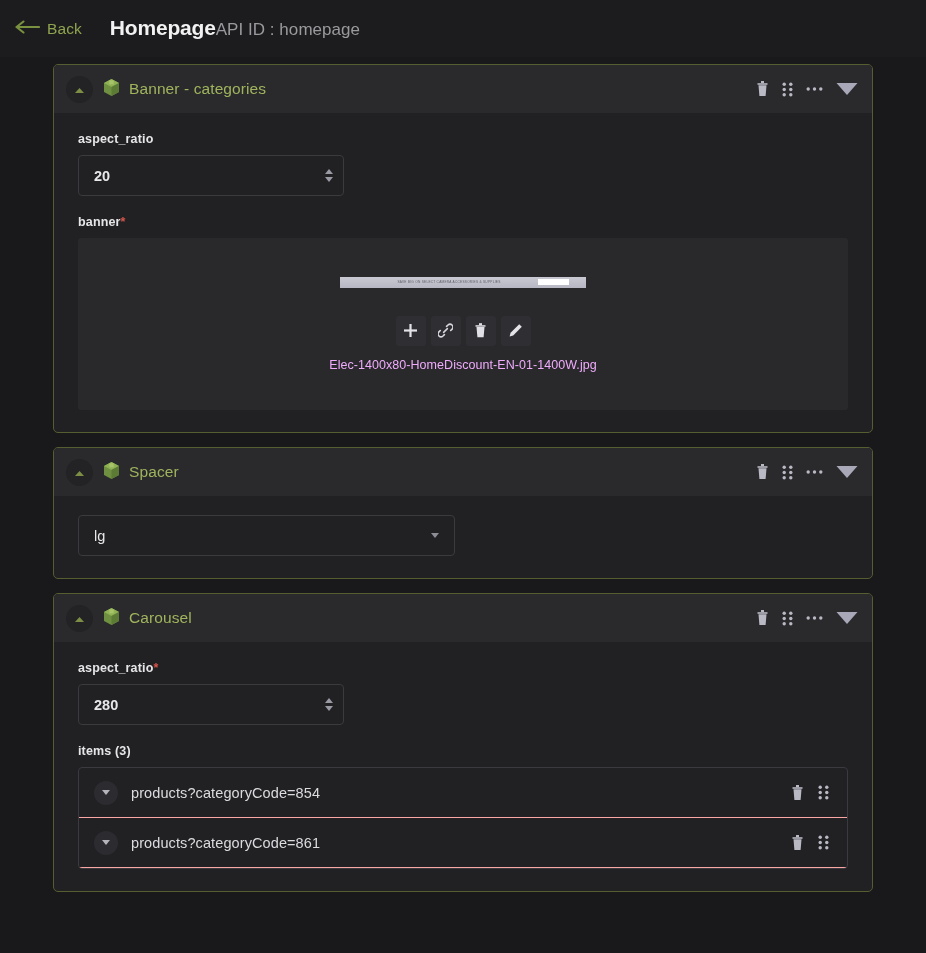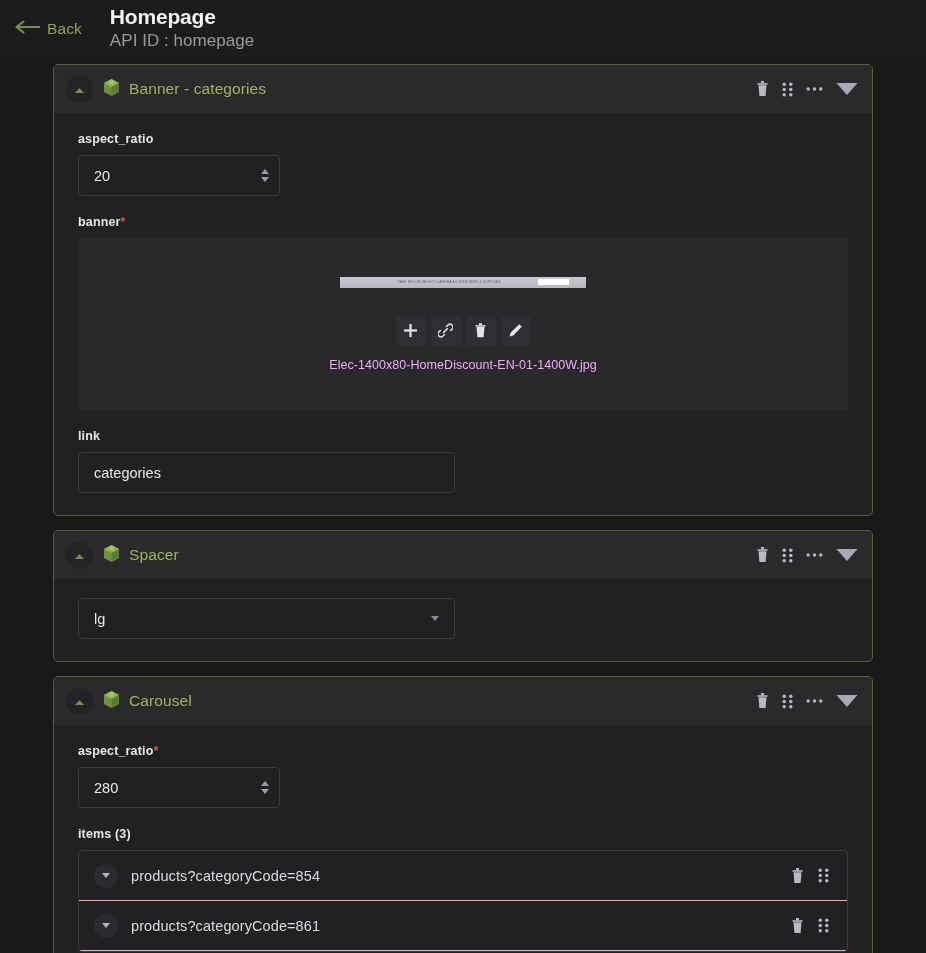--- a/index.html
+++ b/index.html
@@ -20,21 +20,21 @@
     position: relative;
   }
   .back-btn {
     display: flex; align-items: center; gap: 7px;
     color: #7a9140;
     cursor: pointer;
     padding-right: 6px;
   }
   .back-arrow { display: block; }
   .back-label { font-size: 15.5px; color: #8fa44f; letter-spacing: .1px; }
-  .title-wrap { margin-left: 22px; display: flex; flex-direction: column; justify-content: center; }
+  .title-wrap { margin-left: 22px; display: flex; justify-content: center; }
   .page-title {
     font-size: 21px; font-weight: bold; color: #f2f2f3;
     line-height: 1.07; letter-spacing: -.2px;
   }
   .api-id { font-size: 17px; color: #9a9a9e; margin-top: 3px; letter-spacing: .05px; }
 
   
   .canvas {
     padding: 7px 53px 4px 53px;
     height: calc(953px - 57px);
@@ -92,21 +92,21 @@
     background: #212124;
     border: 1px solid #3b3b3f;
     border-radius: 4px;
     display: flex; align-items: center;
     padding: 0 10px 0 15px;
     color: #e8e8ea;
     font-size: 14.5px;
     cursor: text;
   }
   .input-box .val { flex: 1 1 auto; }
-  .w-num { width: 202px; }
+  .w-num { width: 266px; font-weight: bold; }
   .w-wide { width: 377px; }
 
   .spinner { display: flex; flex-direction: column; align-items: center; gap: 3px; cursor: pointer; }
   .sp-up, .sp-dn { width: 0; height: 0; border-left: 4.5px solid transparent; border-right: 4.5px solid transparent; }
   .sp-up { border-bottom: 5px solid #9a9aa4; }
   .sp-dn { border-top: 5px solid #9a9aa4; }
 
   .sel-caret {
     width: 0; height: 0;
     border-left: 4.5px solid transparent;
@@ -307,26 +307,20 @@
             <span class="act-btn">
               <svg width="15" height="15" viewBox="0 0 15 15">
                 <path d="M11.2 1.2 L13.8 3.8 L5.2 12.4 L1.6 13.4 L2.6 9.8 Z" fill="#e4e4e8"></path>
               </svg>
             </span>
           </div>
           <div class="img-name">Elec-1400x80-HomeDiscount-EN-01-1400W.jpg</div>
         </div>
       </div>
 
-      <div class="field">
-        <span class="field-label">link</span>
-        <div class="input-box w-wide">
-          <span class="val">categories</span>
-        </div>
-      </div>
     </div>
   </div>
 
   <div class="card">
     <div class="card-head">
       <div class="collapse-circle">
         <span>
           <svg width="11" height="7" viewBox="0 0 11 7">
               <path d="M5.5 1 L10 6 L1 6 Z" fill="#7d8f45"></path>
             </svg>

